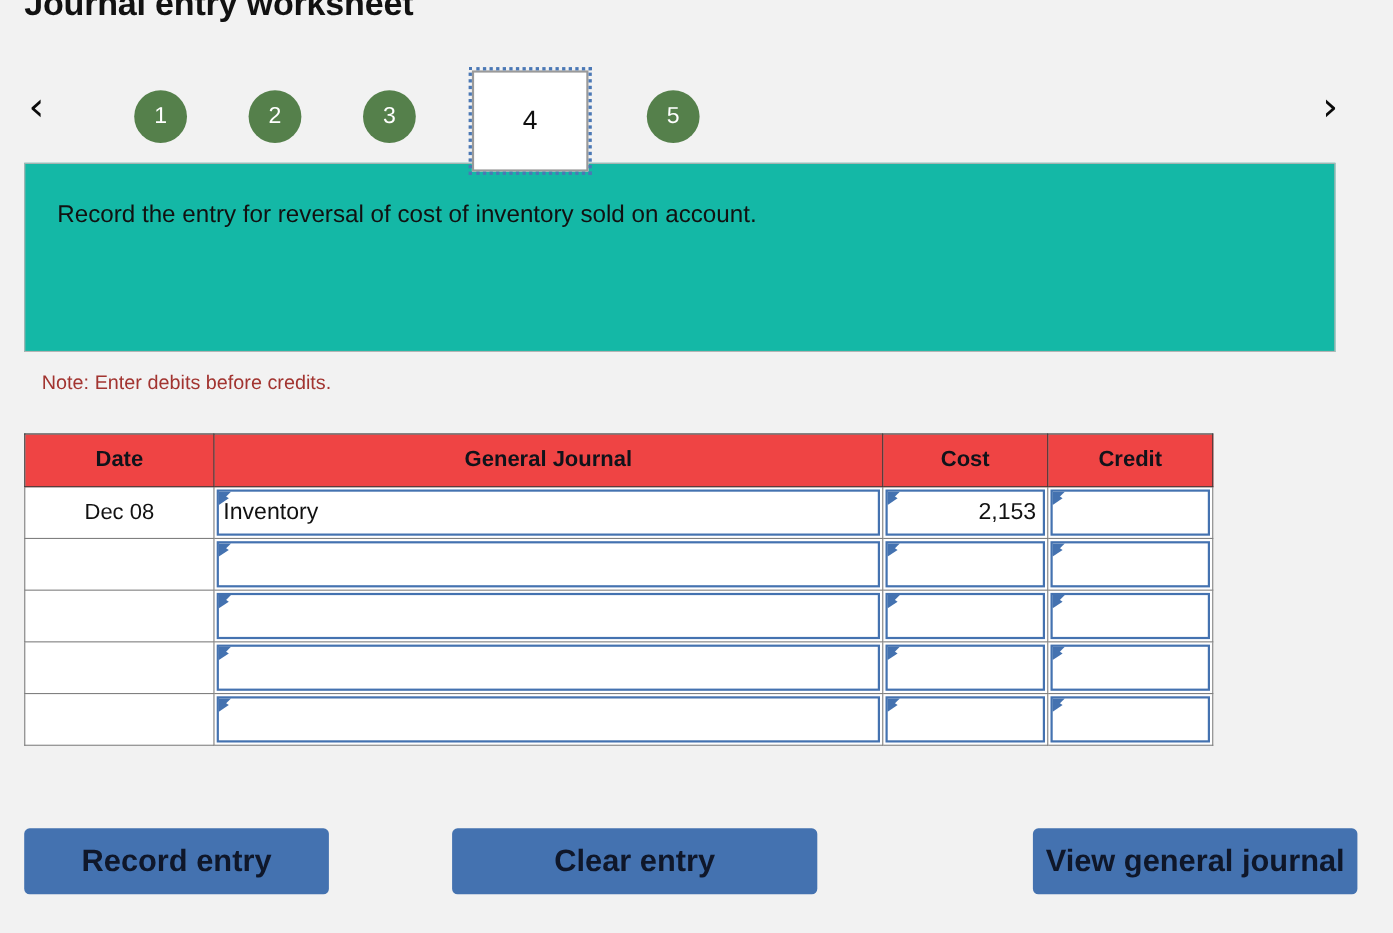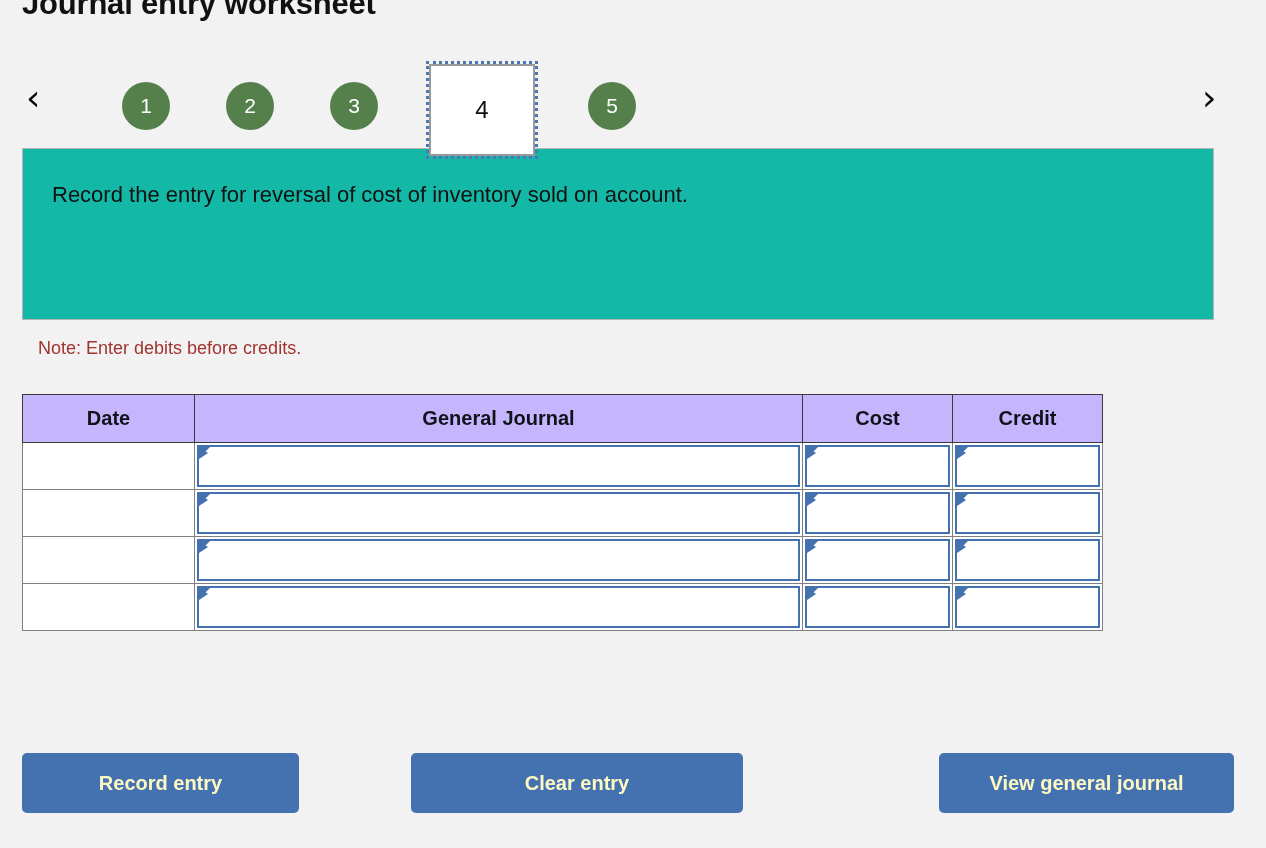--- a/index.html
+++ b/index.html
@@ -106,21 +106,21 @@
 
   
   .journal {
     position: absolute;
     left: 22px; top: 394px;
     width: 1080px;
     border-collapse: collapse;
     table-layout: fixed;
   }
   .journal th {
-    background: #c4b5fd;
+    background: #ef4444;
     border: 1px solid #3a3a3a;
     height: 48px;
     font-size: 20px;
     font-weight: bold;
     color: #10131a;
     text-align: center;
   }
   .journal td {
     border: 1px solid #808080;
     height: 46px;
@@ -179,25 +179,25 @@
     text-align: right;
     padding-right: 6px;
     padding-left: 0;
   }
 
   
   .btn {
     position: absolute;
     height: 60px;
     background: #4472b0;
-    color: #fef9c3;
+    color: #0f172a;
     border: none;
     border-radius: 5px;
     font-family: "Liberation Sans", sans-serif;
-    font-size: 20px;
+    font-size: 28px;
     font-weight: bold;
     cursor: pointer;
   }
   .btn-record { left: 22px;  top: 753px; width: 277px; }
   .btn-clear  { left: 387px; top: 753px; width: 332px; margin-left: 24px; }
   .btn-view   { left: 939px; top: 753px; width: 295px; }
 </style>
 </head>
 <body>
 
@@ -231,20 +231,38 @@
   <thead>
     <tr>
       <th>Date</th>
       <th>General Journal</th>
       <th>Cost</th>
       <th>Credit</th>
     </tr>
   </thead>
   <tbody id="journal-body">
       <tr>
+        <td class="date-cell">Dec 08</td>
+        <td class="input-cell">
+          <div class="cellbox">
+            <span class="cell-text">Inventory</span>
+          </div>
+        </td>
+        <td class="input-cell">
+          <div class="cellbox">
+            <span class="cell-text amount">2,153</span>
+          </div>
+        </td>
+        <td class="input-cell">
+          <div class="cellbox">
+            <span class="cell-text amount"></span>
+          </div>
+        </td>
+      </tr>
+      <tr>
         <td class="date-cell"></td>
         <td class="input-cell">
           <div class="cellbox">
             <span class="cell-text"></span>
           </div>
         </td>
         <td class="input-cell">
           <div class="cellbox">
             <span class="cell-text amount"></span>
           </div>

